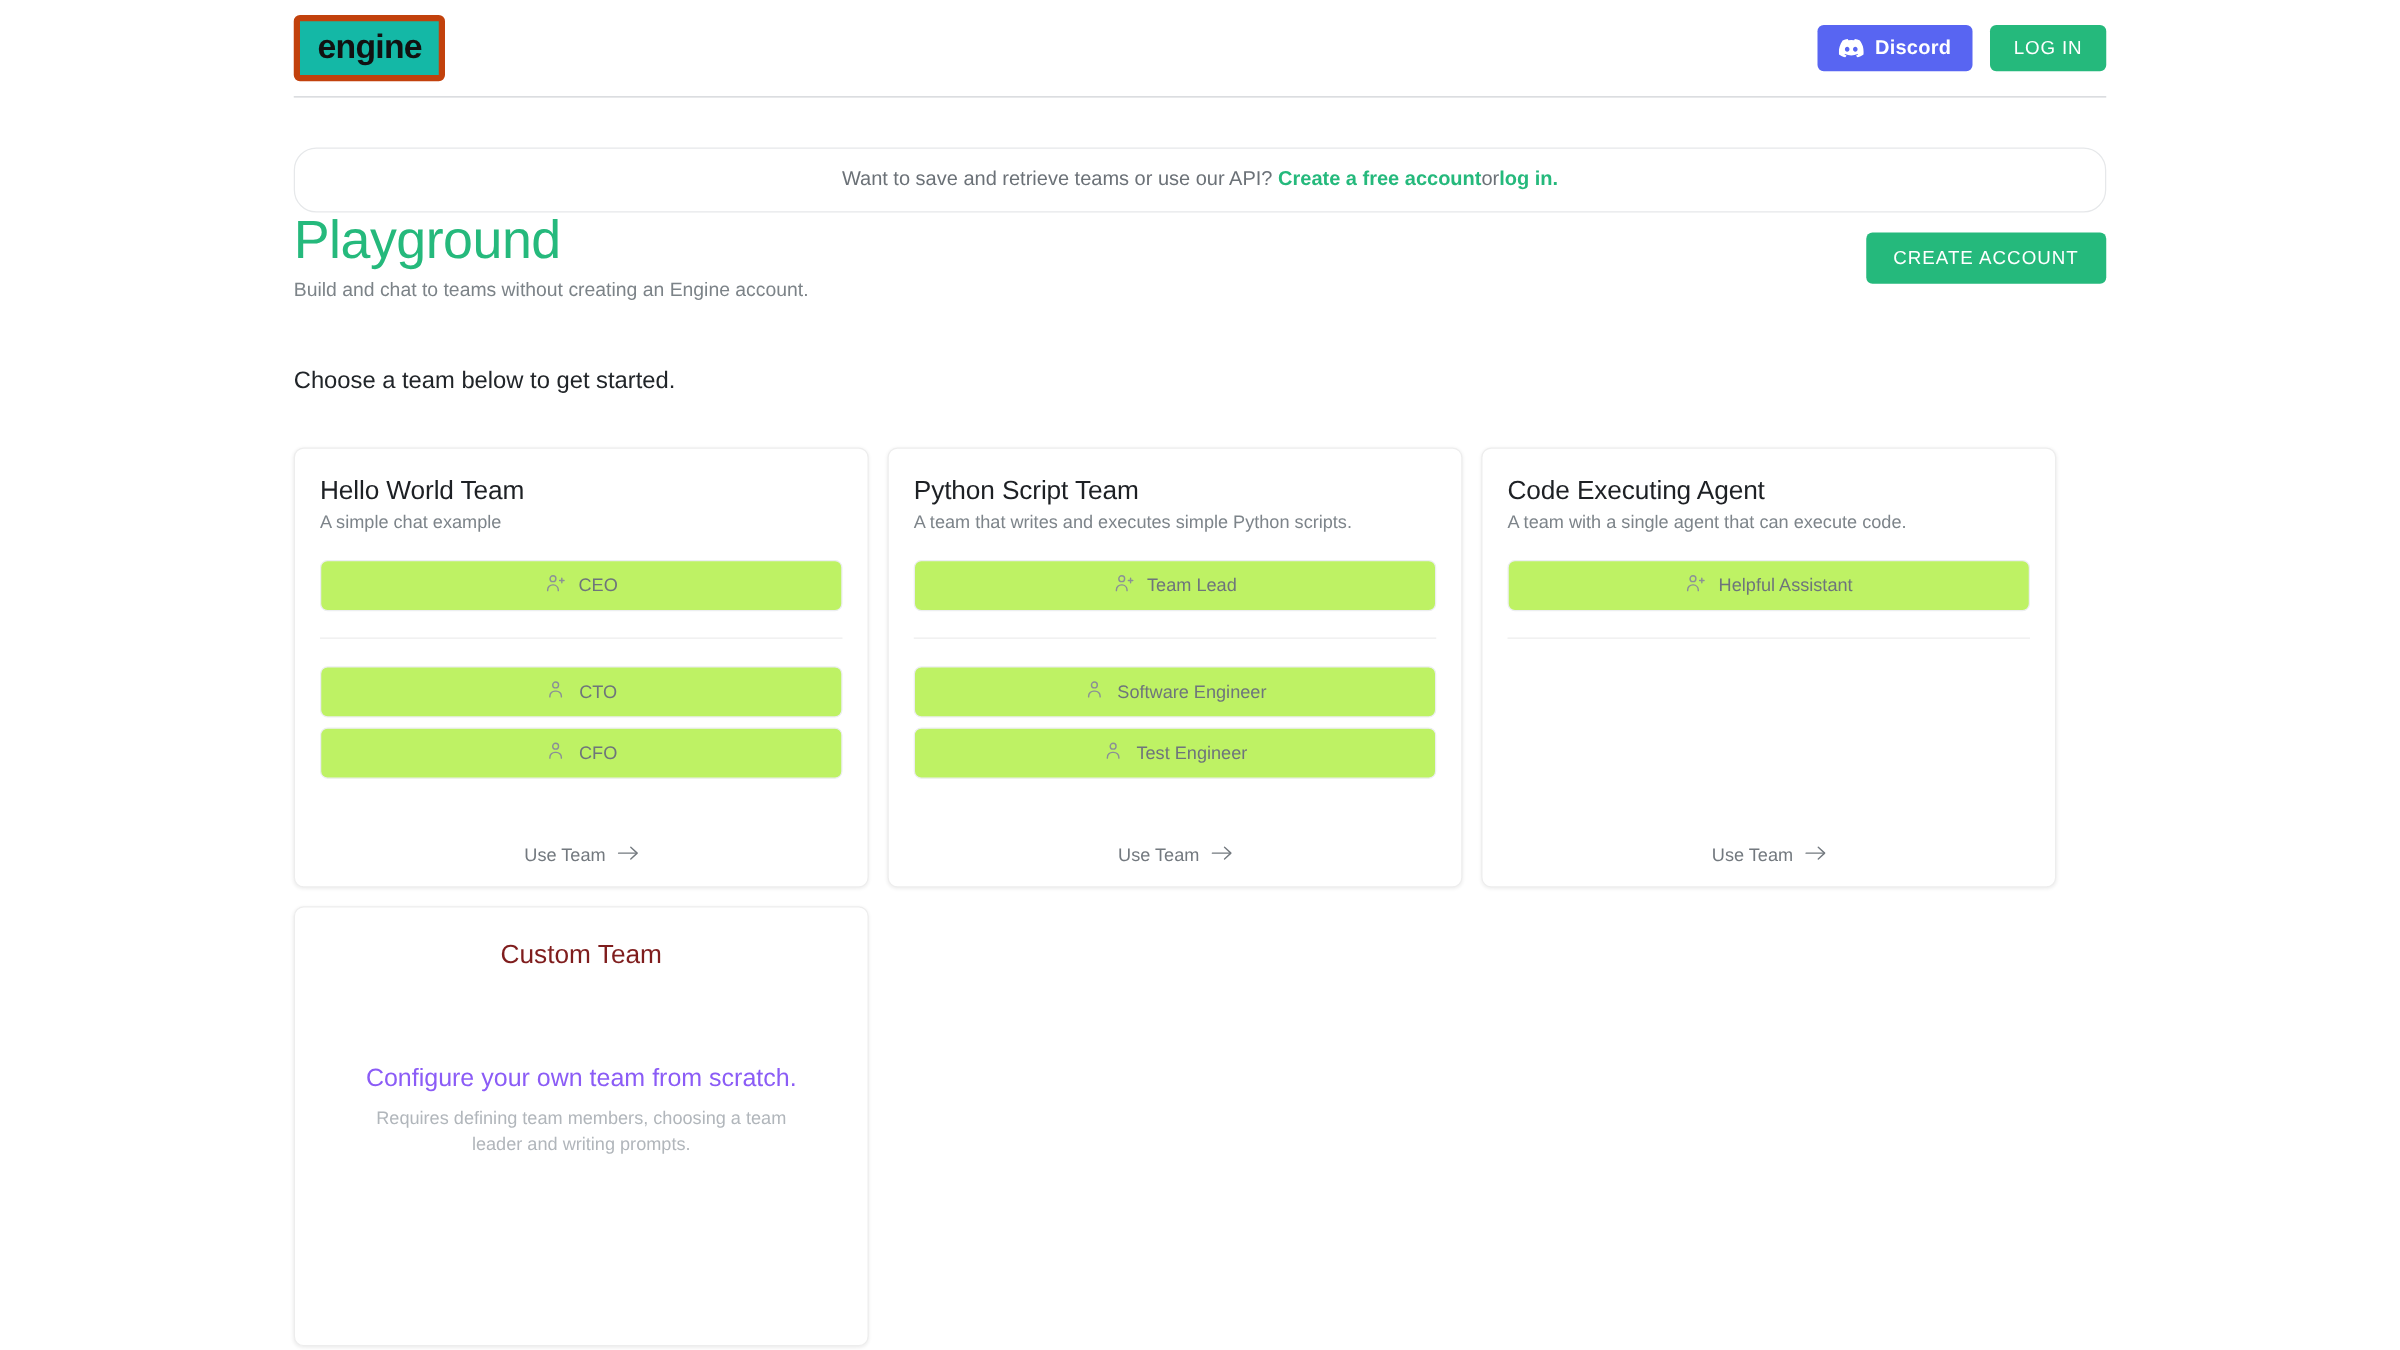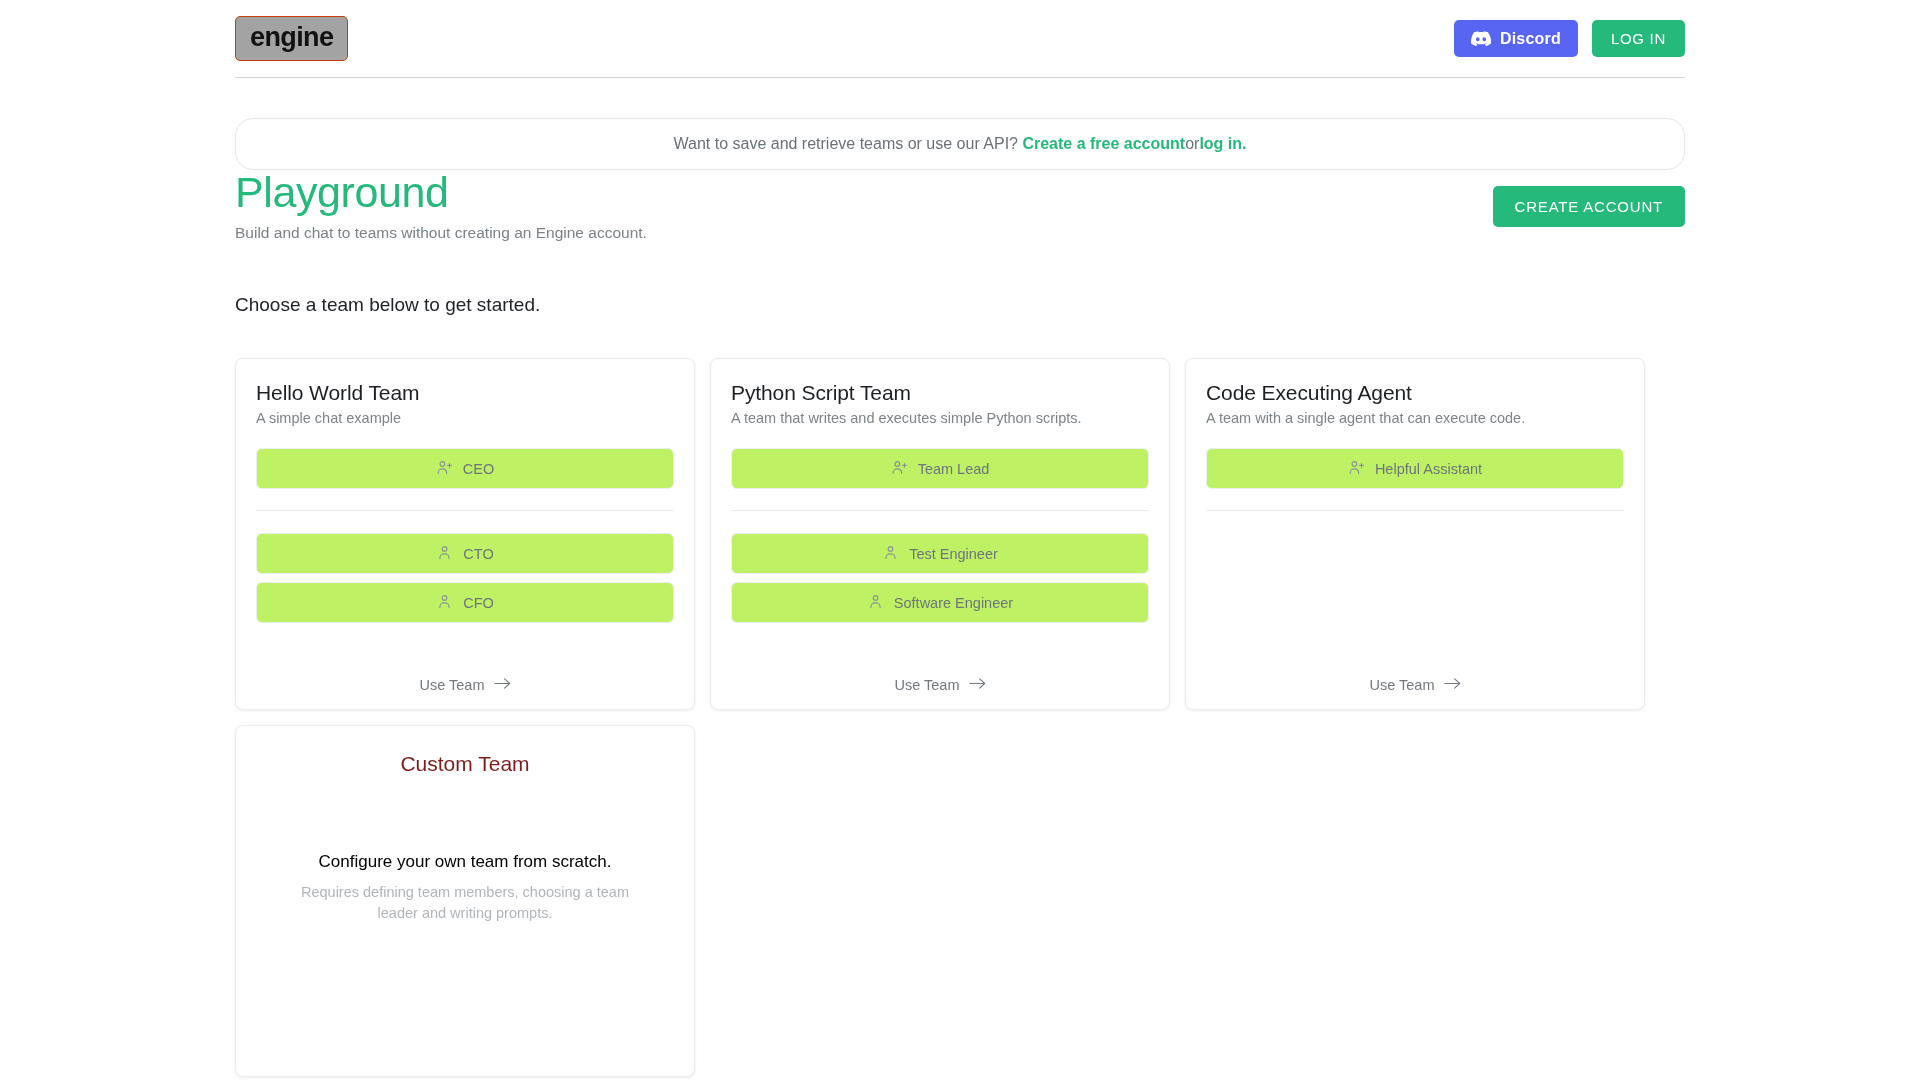--- a/index.html
+++ b/index.html
@@ -19,29 +19,29 @@
     width: 1450px;
     margin: 0 auto;
     padding: 0 0 0 0;
     height: 78px;
     display: flex;
     align-items: center;
     justify-content: space-between;
     border-bottom: 1px solid #cfd2d6;
   }
   .logo-box {
-    border: 1px solid #c2410c;
+    border: 5px solid #c2410c;
     border-radius: 5px;
     padding: 6px 14px 8px 14px;
     font-size: 27px;
     font-weight: 700;
     letter-spacing: -0.6px;
     color: #111;
     line-height: 1.1;
-    background: #a3a3a3;
+    background: #14b8a6;
   }
   .header-actions { display: flex; align-items: center; gap: 14px; }
   .btn-discord {
     background: #5865f2;
     color: #fff;
     border: none;
     border-radius: 5px;
     height: 37px;
     padding: 0 17px;
     display: flex;
@@ -217,22 +217,22 @@
     font-weight: 400;
     color: #7f1d1d;
     text-align: center;
   }
   .custom-body {
     margin-top: 76px;
     text-align: center;
     width: 100%;
   }
   .custom-body .lead {
-    font-size: 17px;
-    color: #000000;
+    font-size: 20px;
+    color: #8b5cf6;
     font-weight: 400;
   }
   .custom-body .sub {
     font-size: 14.5px;
     color: #b1b6bb;
     margin-top: 10px;
     line-height: 1.45;
     padding: 0 28px;
   }
 </style>
@@ -341,30 +341,30 @@
             <span>Team Lead</span>
           </div>
           <div class="leader-divider"></div>
           <div class="member">
             <span class="icon-person">
               <svg width="17" height="17" viewBox="0 0 24 24" fill="none" stroke="#8a9096" stroke-width="1.6" stroke-linecap="round" stroke-linejoin="round">
                   <circle cx="12" cy="7" r="3.3"></circle>
                   <path d="M5.5 20.5v-.8A5.8 5.8 0 0 1 11.3 14h1.4a5.8 5.8 0 0 1 5.8 5.7v.8"></path>
                 </svg>
             </span>
-            <span>Test Engineer</span>
+            <span>Software Engineer</span>
           </div>
           <div class="member">
             <span class="icon-person">
               <svg width="17" height="17" viewBox="0 0 24 24" fill="none" stroke="#8a9096" stroke-width="1.6" stroke-linecap="round" stroke-linejoin="round">
                   <circle cx="12" cy="7" r="3.3"></circle>
                   <path d="M5.5 20.5v-.8A5.8 5.8 0 0 1 11.3 14h1.4a5.8 5.8 0 0 1 5.8 5.7v.8"></path>
                 </svg>
             </span>
-            <span>Software Engineer</span>
+            <span>Test Engineer</span>
           </div>
         </div>
         <div class="card-foot">
           <span class="use-team">
             <span>Use Team</span>
             <span>
               <svg width="17" height="13" viewBox="0 0 20 14" fill="none" stroke="#73797f" stroke-width="1.3" stroke-linecap="round" stroke-linejoin="round">
                   <path d="M1 7h17"></path>
                   <path d="M12.5 1.5 18.5 7l-6 5.5"></path>
                 </svg>

